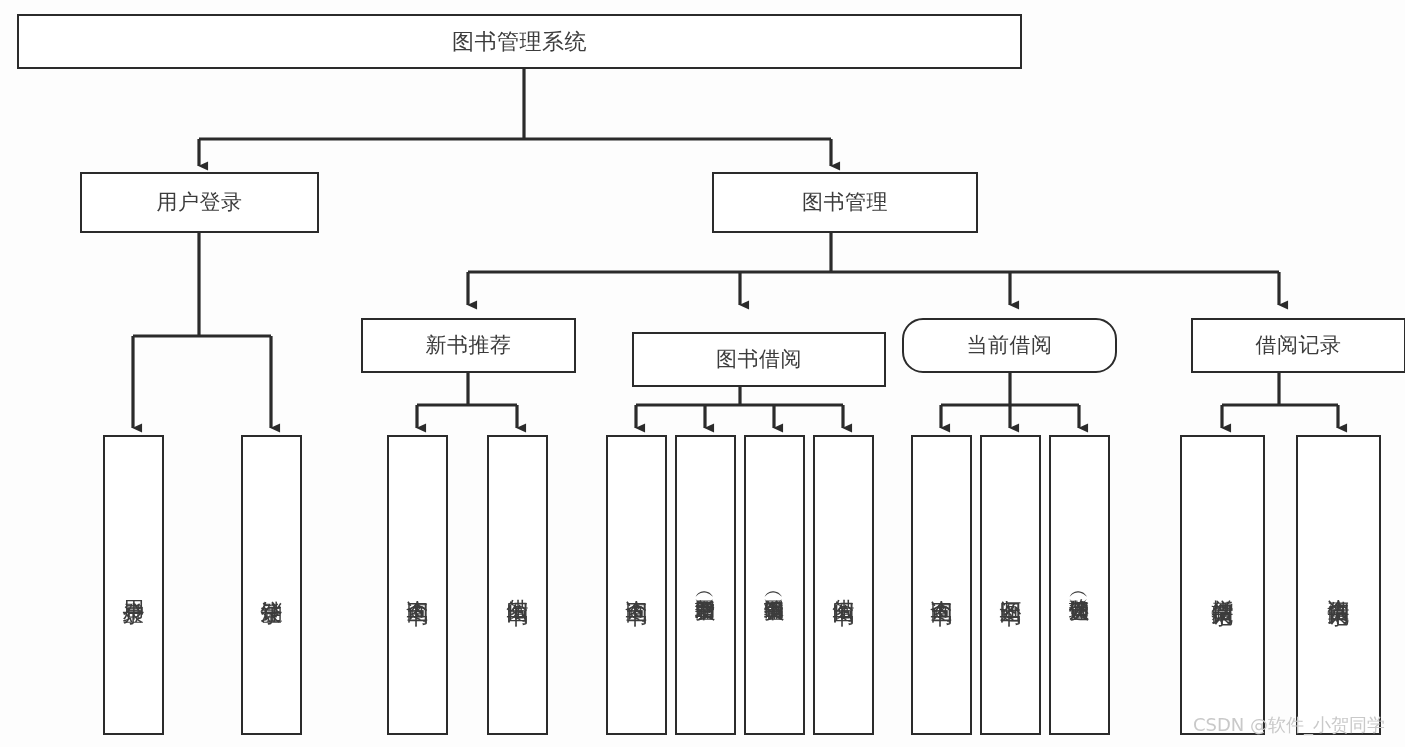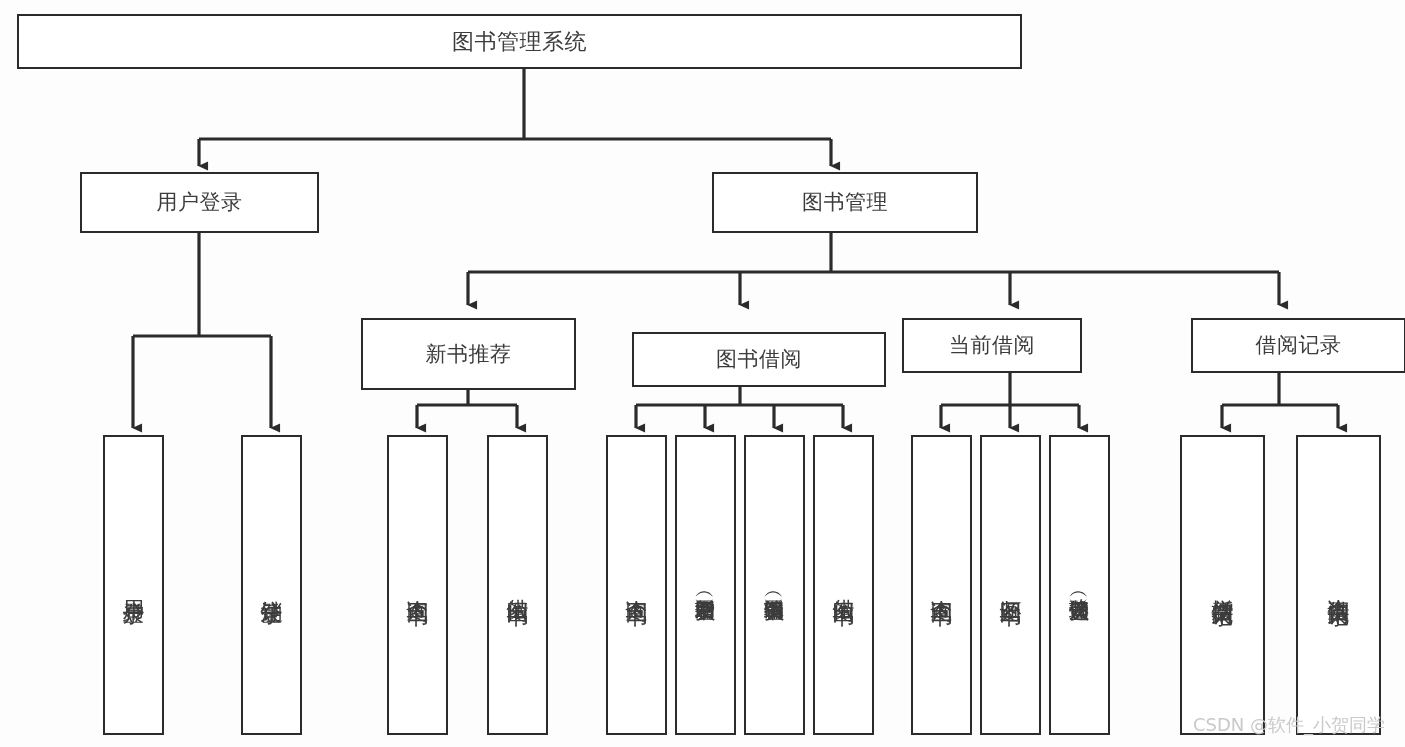--- a/index.html
+++ b/index.html
@@ -138,27 +138,27 @@
     <span class="lbl">图书管理系统</span>
   </div>
 
   <div class="node h" style="left:80px; top:172px; width:239px; height:61px;">
     <span class="lbl">用户登录</span>
   </div>
   <div class="node h" style="left:712px; top:172px; width:266px; height:61px;">
     <span class="lbl">图书管理</span>
   </div>
 
-  <div class="node h" style="left:361px; top:318px; width:215px; height:72px;">
+  <div class="node h" style="left:361px; top:318px; width:215px; height:55px;">
     <span class="lbl">新书推荐</span>
   </div>
   <div class="node h" style="left:632px; top:332px; width:254px; height:55px;">
     <span class="lbl">图书借阅</span>
   </div>
-  <div class="node h" style="left:902px; top:318px; width:180px; height:55px;">
+  <div class="node h" style="left:902px; top:318px; width:215px; height:55px;border-radius:21px;">
     <span class="lbl">当前借阅</span>
   </div>
   <div class="node h" style="left:1171px; top:318px; width:215px; height:55px;margin-left:20px;">
     <span class="lbl">借阅记录</span>
   </div>
 
   <div class="node v" style="left:103px; top:435px; width:61px; height:300px;">
     <span class="lbl">用户登录</span>
   </div>
   <div class="node v" style="left:241px; top:435px; width:61px; height:300px;">

